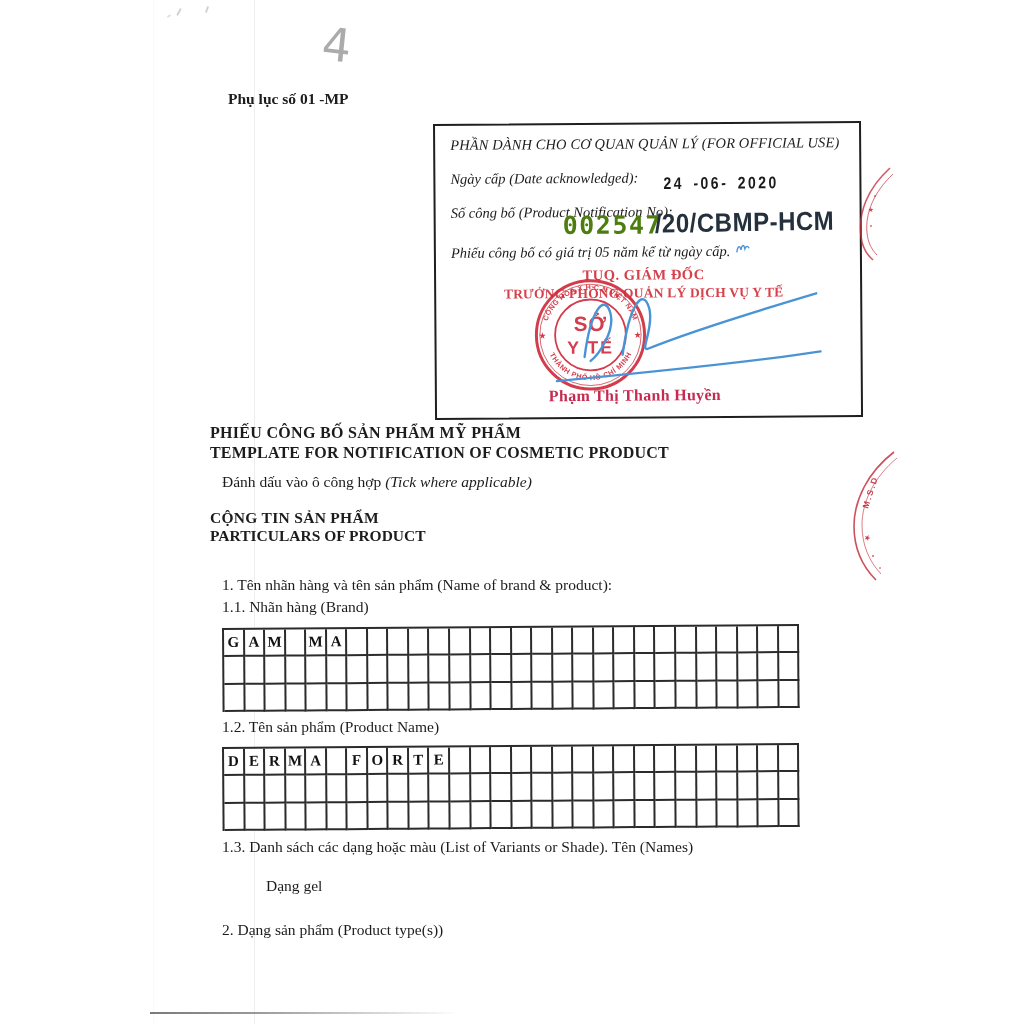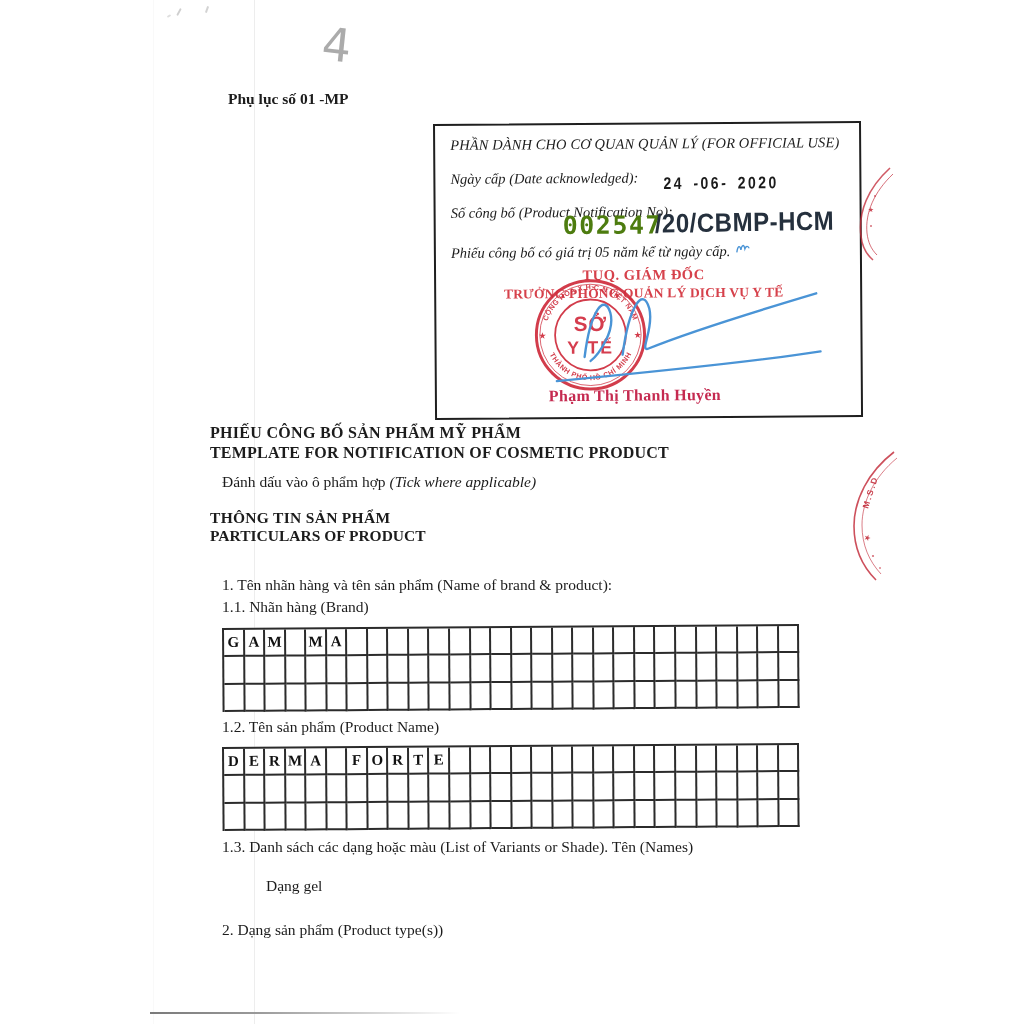--- a/index.html
+++ b/index.html
@@ -142,25 +142,25 @@
 
     <div class="signer">Phạm Thị Thanh Huyền</div>
   </div>
 
   <div class="abs title-wrap center">
     <div class="title-vi">PHIẾU CÔNG BỐ SẢN PHẨM MỸ PHẨM</div>
     <div class="title-en">TEMPLATE FOR NOTIFICATION OF COSMETIC PRODUCT</div>
   </div>
 
   <div class="abs tick-note">
-    <span>Đánh dấu vào ô phẩm hợp </span><span class="it">(Tick where applicable)</span>
+    <span>Đánh dấu vào ô công hợp </span><span class="it">(Tick where applicable)</span>
   </div>
 
   <div class="abs section-wrap center">
-    <div class="section-vi">THÔNG TIN SẢN PHẨM</div>
+    <div class="section-vi">CỘNG TIN SẢN PHẨM</div>
     <div class="section-en">PARTICULARS OF PRODUCT</div>
   </div>
 
   <div class="abs q q1">1. Tên nhãn hàng và tên sản phẩm (Name of brand &amp; product):</div>
   <div class="abs q q11">1.1. Nhãn hàng (Brand)</div>
 
   <div class="abs grid grid-1">
       <div class="grid-row">
         <div class="grid-cell">G</div>
         <div class="grid-cell">A</div>

